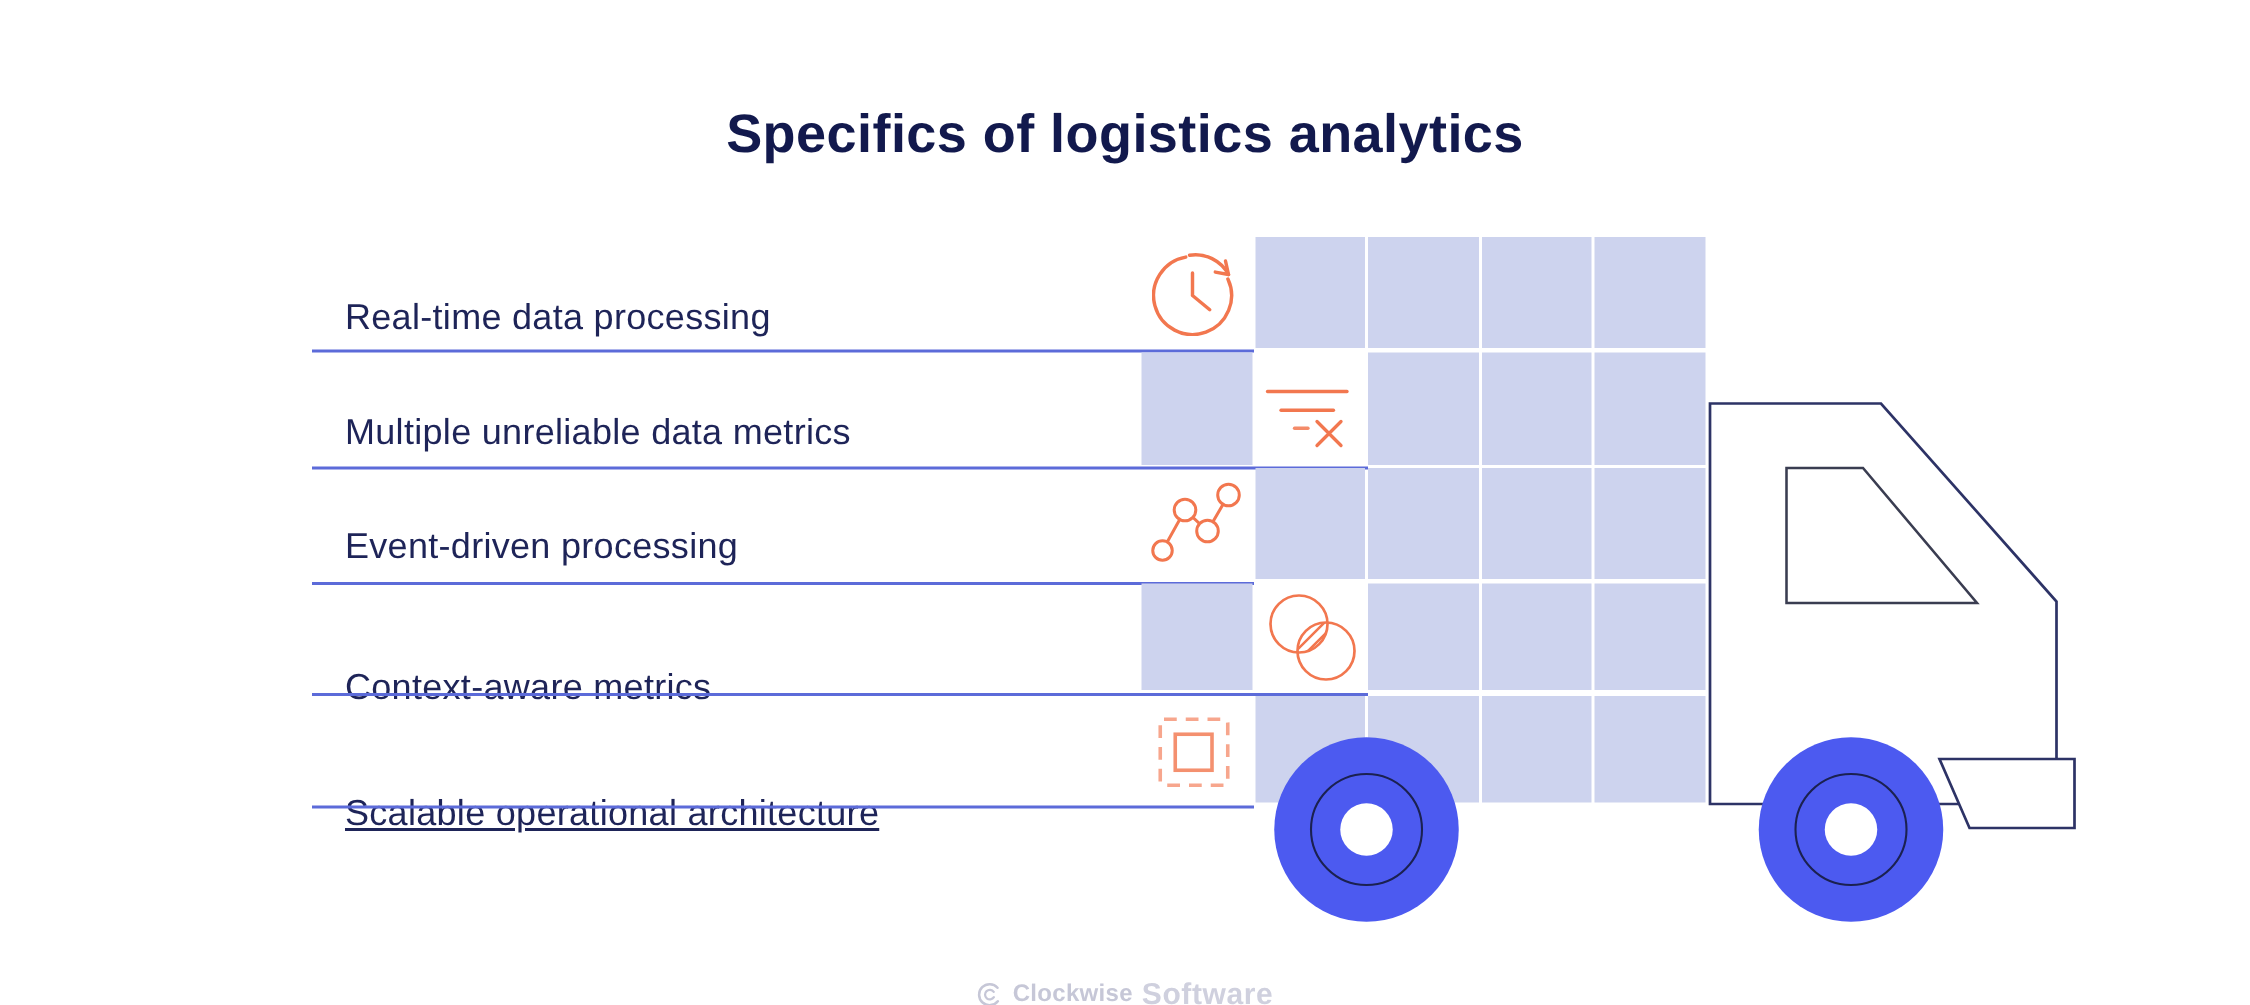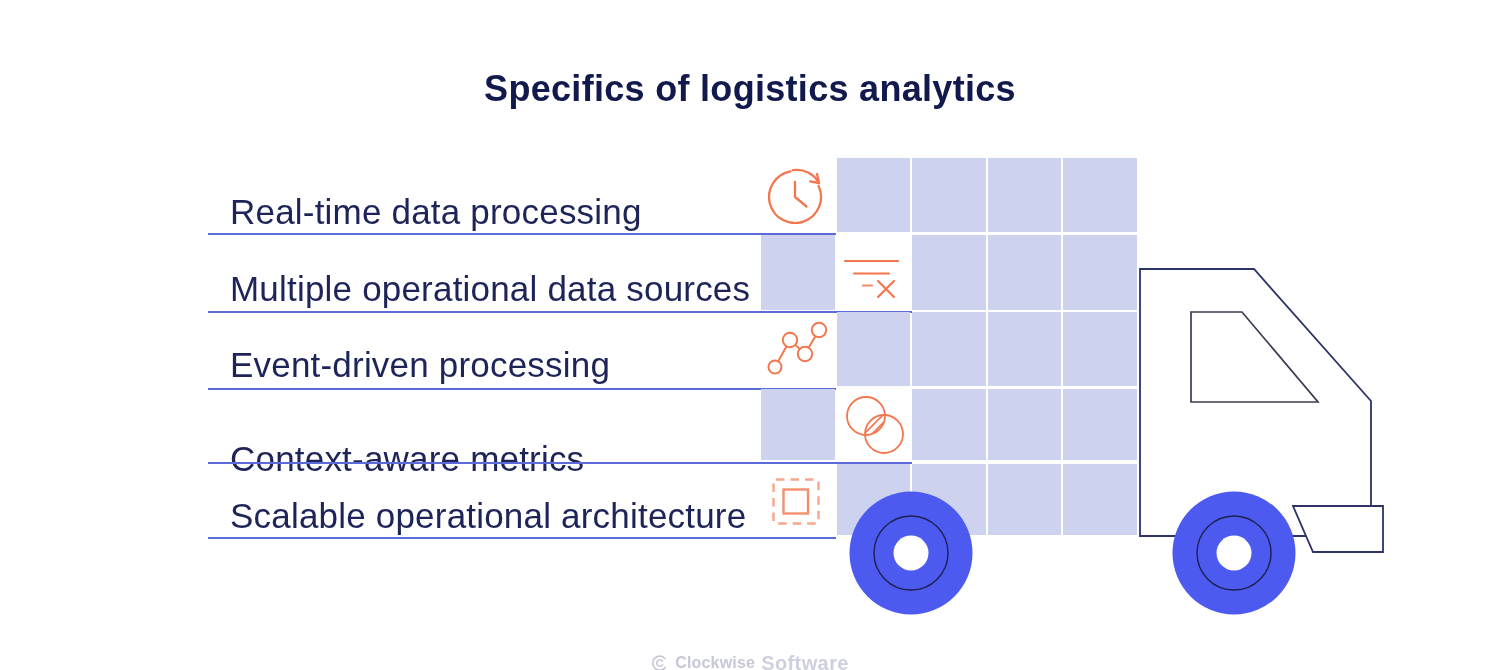--- a/index.html
+++ b/index.html
@@ -22,21 +22,21 @@
     position:relative;width:1500px;height:670px;background:#fff;
     overflow:hidden;font-family:"Liberation Sans", sans-serif;
   }
   .title{
     position:absolute;left:0;right:0;top:68px;margin:0;
     text-align:center;font-size:36px;font-weight:700;letter-spacing:.3px;
     color:var(--title-navy);
   }
   .item-label{
     position:absolute;left:230px;height:40px;line-height:40px;
-    font-size:35px;color:var(--item-navy);letter-spacing:.2px;white-space:nowrap;
+    font-size:24px;color:var(--item-navy);letter-spacing:.2px;white-space:nowrap;
   }
   .divider{
     position:absolute;height:2px;background:var(--divider);
   }
   .cell{
     position:absolute;background:var(--cell);
   }
   .icon-wrap{position:absolute;}
   .truck-svg{position:absolute;left:0;top:0;}
   .footer{
@@ -51,27 +51,27 @@
 </head>
 <body>
 
 <div class="canvas">
 
   <h1 class="title">Specifics of logistics analytics</h1>
 
   <div id="rows-layer">
       <div class="item-label" style="top: 192px;">Real-time data processing</div>
       <div class="divider" style="left: 208px; top: 233px; width: 627.5px;"></div>
-      <div class="item-label" style="top: 269px;">Multiple operational data sources</div>
+      <div class="item-label" style="top: 269px;">Multiple unreliable data metrics</div>
       <div class="divider" style="left: 208px; top: 311px; width: 703.5px;"></div>
       <div class="item-label" style="top: 345px;">Event-driven processing</div>
       <div class="divider" style="left: 208px; top: 388px; width: 627.5px;"></div>
       <div class="item-label" style="top: 420px; margin-top: 19px;">Context-aware metrics</div>
       <div class="divider" style="left: 208px; top: 462px; width: 703.5px;"></div>
-      <div class="item-label" style="top: 496px;">Scalable operational architecture</div>
+      <div class="item-label" style="top: 523px; text-decoration: underline;">Scalable operational architecture</div>
       <div class="divider" style="left: 208px; top: 537px; width: 627.5px;"></div>
     </div>
   <div id="grid-layer">
       <div class="cell" style="left: 836.5px; top: 158px; width: 73.5px; height: 74px;"></div>
       <div class="cell" style="left: 912px; top: 158px; width: 73.5px; height: 74px;"></div>
       <div class="cell" style="left: 987.5px; top: 158px; width: 73.5px; height: 74px;"></div>
       <div class="cell" style="left: 1063px; top: 158px; width: 73.5px; height: 74px;"></div>
       <div class="cell" style="left: 761px; top: 235px; width: 73.5px; height: 75px;"></div>
       <div class="cell" style="left: 912px; top: 235px; width: 73.5px; height: 75px;"></div>
       <div class="cell" style="left: 987.5px; top: 235px; width: 73.5px; height: 75px;"></div>

